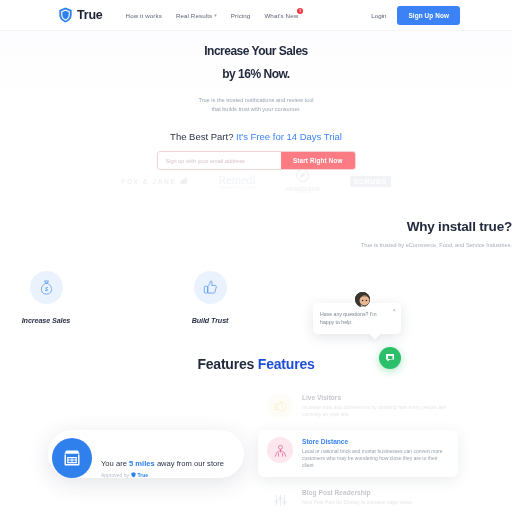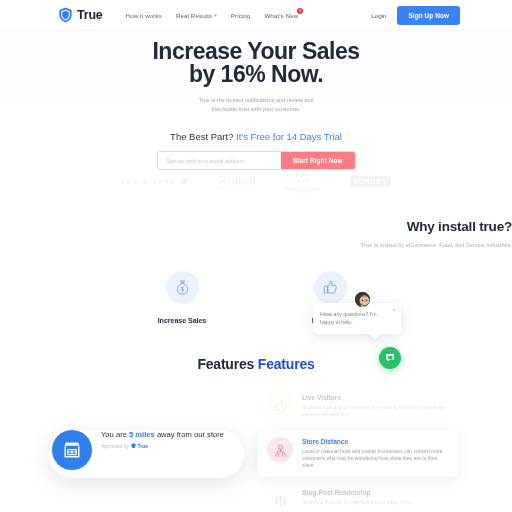--- a/index.html
+++ b/index.html
@@ -39,21 +39,21 @@
   .signup-btn {
     background: #3b82f6; color: #fff; font-size: 6.4px; font-weight: bold;
     padding: 6px 11px; border-radius: 3px; border: none; white-space: nowrap;
     letter-spacing: 0.1px;
   }
 
   
   .hero { position: absolute; top: 31px; left: 0; width: 512px; text-align: center;
           background: linear-gradient(180deg,#fdfdff 0%, #ffffff 60%); padding-top: 9px; }
   .hero h1 {
-    font-size: 23px; line-height: 23px; color: #222a3d; font-weight: bold;
+    font-size: 12px; line-height: 23px; color: #222a3d; font-weight: bold;
     letter-spacing: -0.5px;
   }
   .hero-sub { margin-top: 10px; font-size: 5.6px; line-height: 9px; color: #9ba3b2; }
   .best-part { margin-top: 17px; font-size: 9.5px; font-weight: normal; color: #2b3347; }
   .best-part .hl { color: #3b82f6; }
 
   .signup-form {
     margin: 9px auto 0; width: 199px; height: 19px;
     border: 1px solid #f3d3d6; border-radius: 3px; background: #fff;
     display: flex; align-items: stretch; overflow: hidden;
@@ -85,21 +85,21 @@
   .logo-scrubs { font-size: 7px; font-weight: bold; letter-spacing: 0.6px; color: #ffffff;
                  background: #e6e9ee; padding: 2px 4px; }
 
   
   .why { position: absolute; top: 219px; left: 0; width: 512px; text-align: right; }
   .why h2 { font-size: 13.5px; color: #222a3d; font-weight: bold; letter-spacing: -0.2px; }
   .why-sub { margin-top: 8px; font-size: 5.6px; color: #a6adbb; }
 
   .benefits {
     position: absolute; top: 271px; left: 0; width: 512px;
-    display: flex; justify-content: center; gap: 56px;
+    display: flex; justify-content: flex-start; gap: 72px; font-style: italic;
   }
   .benefit { width: 92px; text-align: center; }
   .benefit-icon {
     width: 33px; height: 33px; border-radius: 50%; background: #eaf2fe;
     margin: 0 auto; display: flex; align-items: center; justify-content: center;
   }
   .benefit-label { margin-top: 12px; font-size: 7.2px; font-weight: bold; color: #2b3347; letter-spacing: -0.1px;}
 
   
   .awesome { position: absolute; top: 356px; left: 0; width: 512px; text-align: center; }
@@ -126,21 +126,21 @@
   .feature-body { padding-top: 1px; }
   .feature-title { font-size: 6.6px; font-weight: bold; color: #2b3347; letter-spacing: 0px; }
   .feature-card.active .feature-title { color: #3b82f6; }
   .feature-desc { margin-top: 3px; font-size: 5px; line-height: 7.2px; color: #98a0ae; }
 
   
   .notif {
     position: absolute; left: 48px; top: 430px; width: 196px; height: 48px;
     background: #ffffff; border-radius: 24px;
     box-shadow: 0 5px 22px rgba(35,50,85,0.13);
-    display: flex; align-items: flex-start; padding-left: 4px; z-index: 30;
+    display: flex; align-items: flex-end; padding-left: 4px; z-index: 30;
   }
   .notif-ic {
     width: 40px; height: 40px; border-radius: 50%; background: #2f80ed; flex: 0 0 40px;
     display: flex; align-items: center; justify-content: center;
   }
   .notif-body { margin-left: 9px; }
   .notif-text { font-size: 7.6px; line-height: 10px; color: #2c3447; }
   .notif-text .hl { color: #2f80ed; font-weight: bold; }
   .notif-approved { margin-top: 3px; font-size: 5px; color: #b6bcc8; display: flex; align-items: center; gap: 2px;}
   .notif-approved .tb { color: #2f80ed; font-weight: bold; display: flex; align-items: center; gap: 1.5px;}

